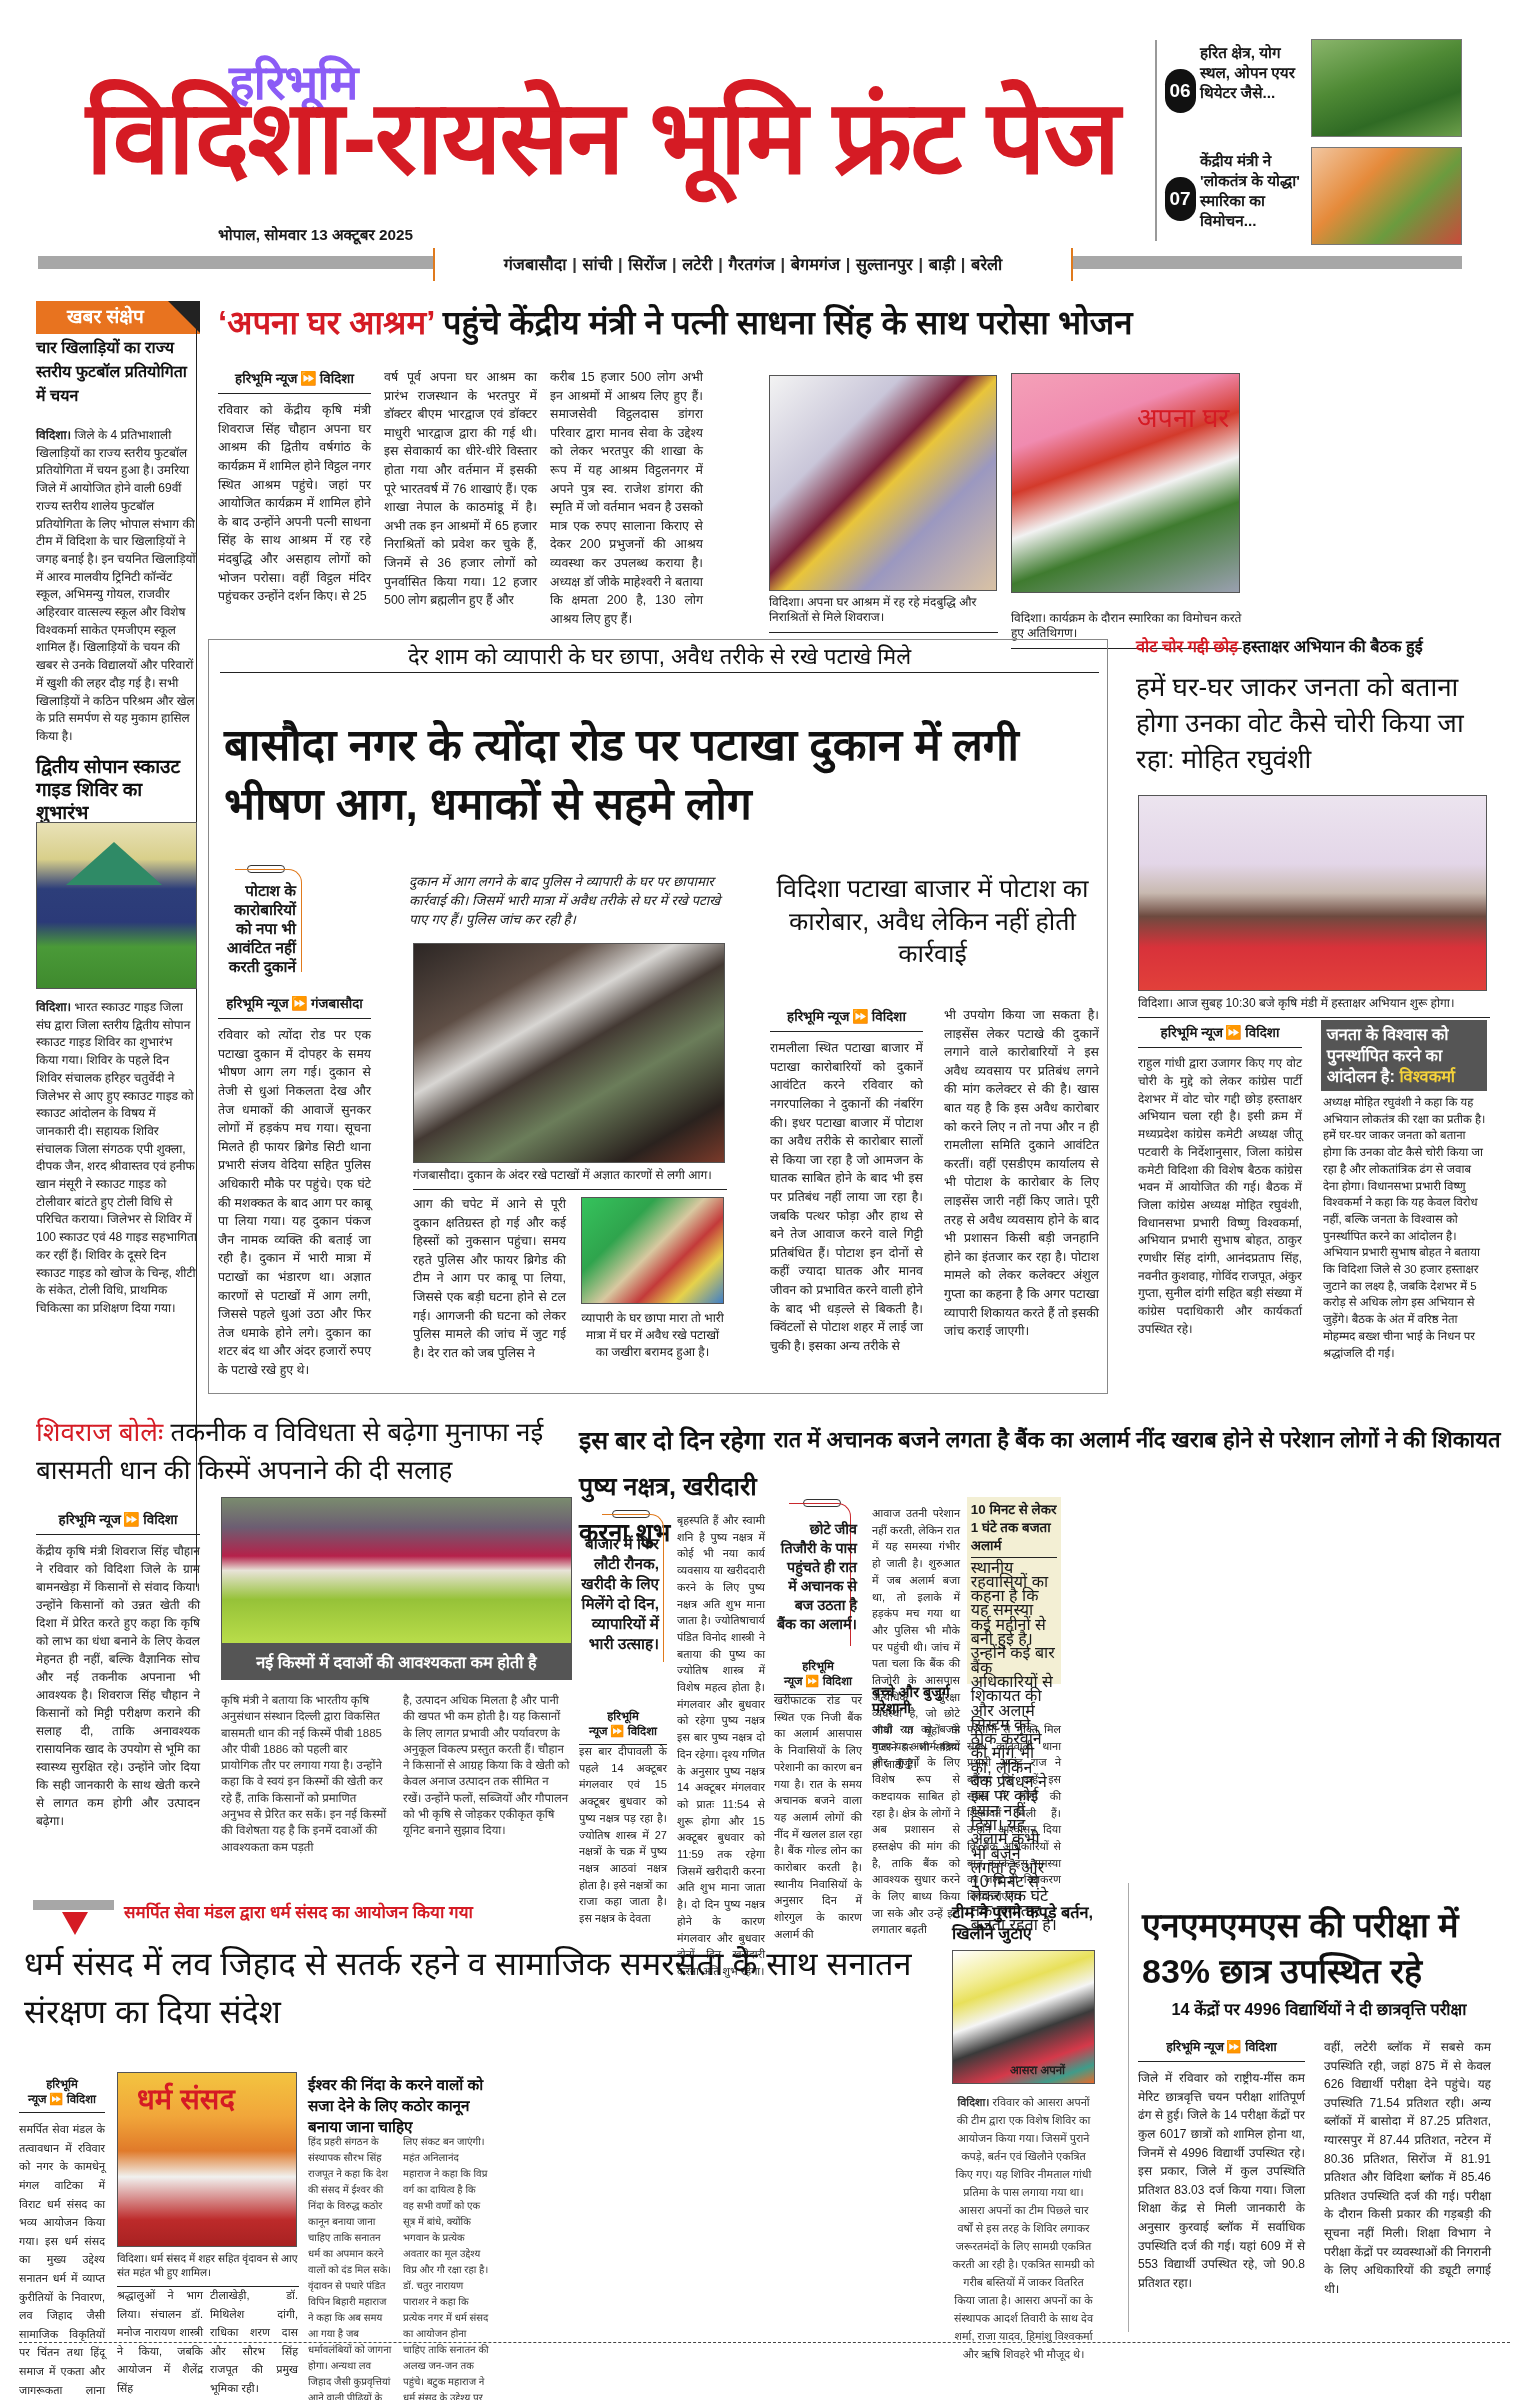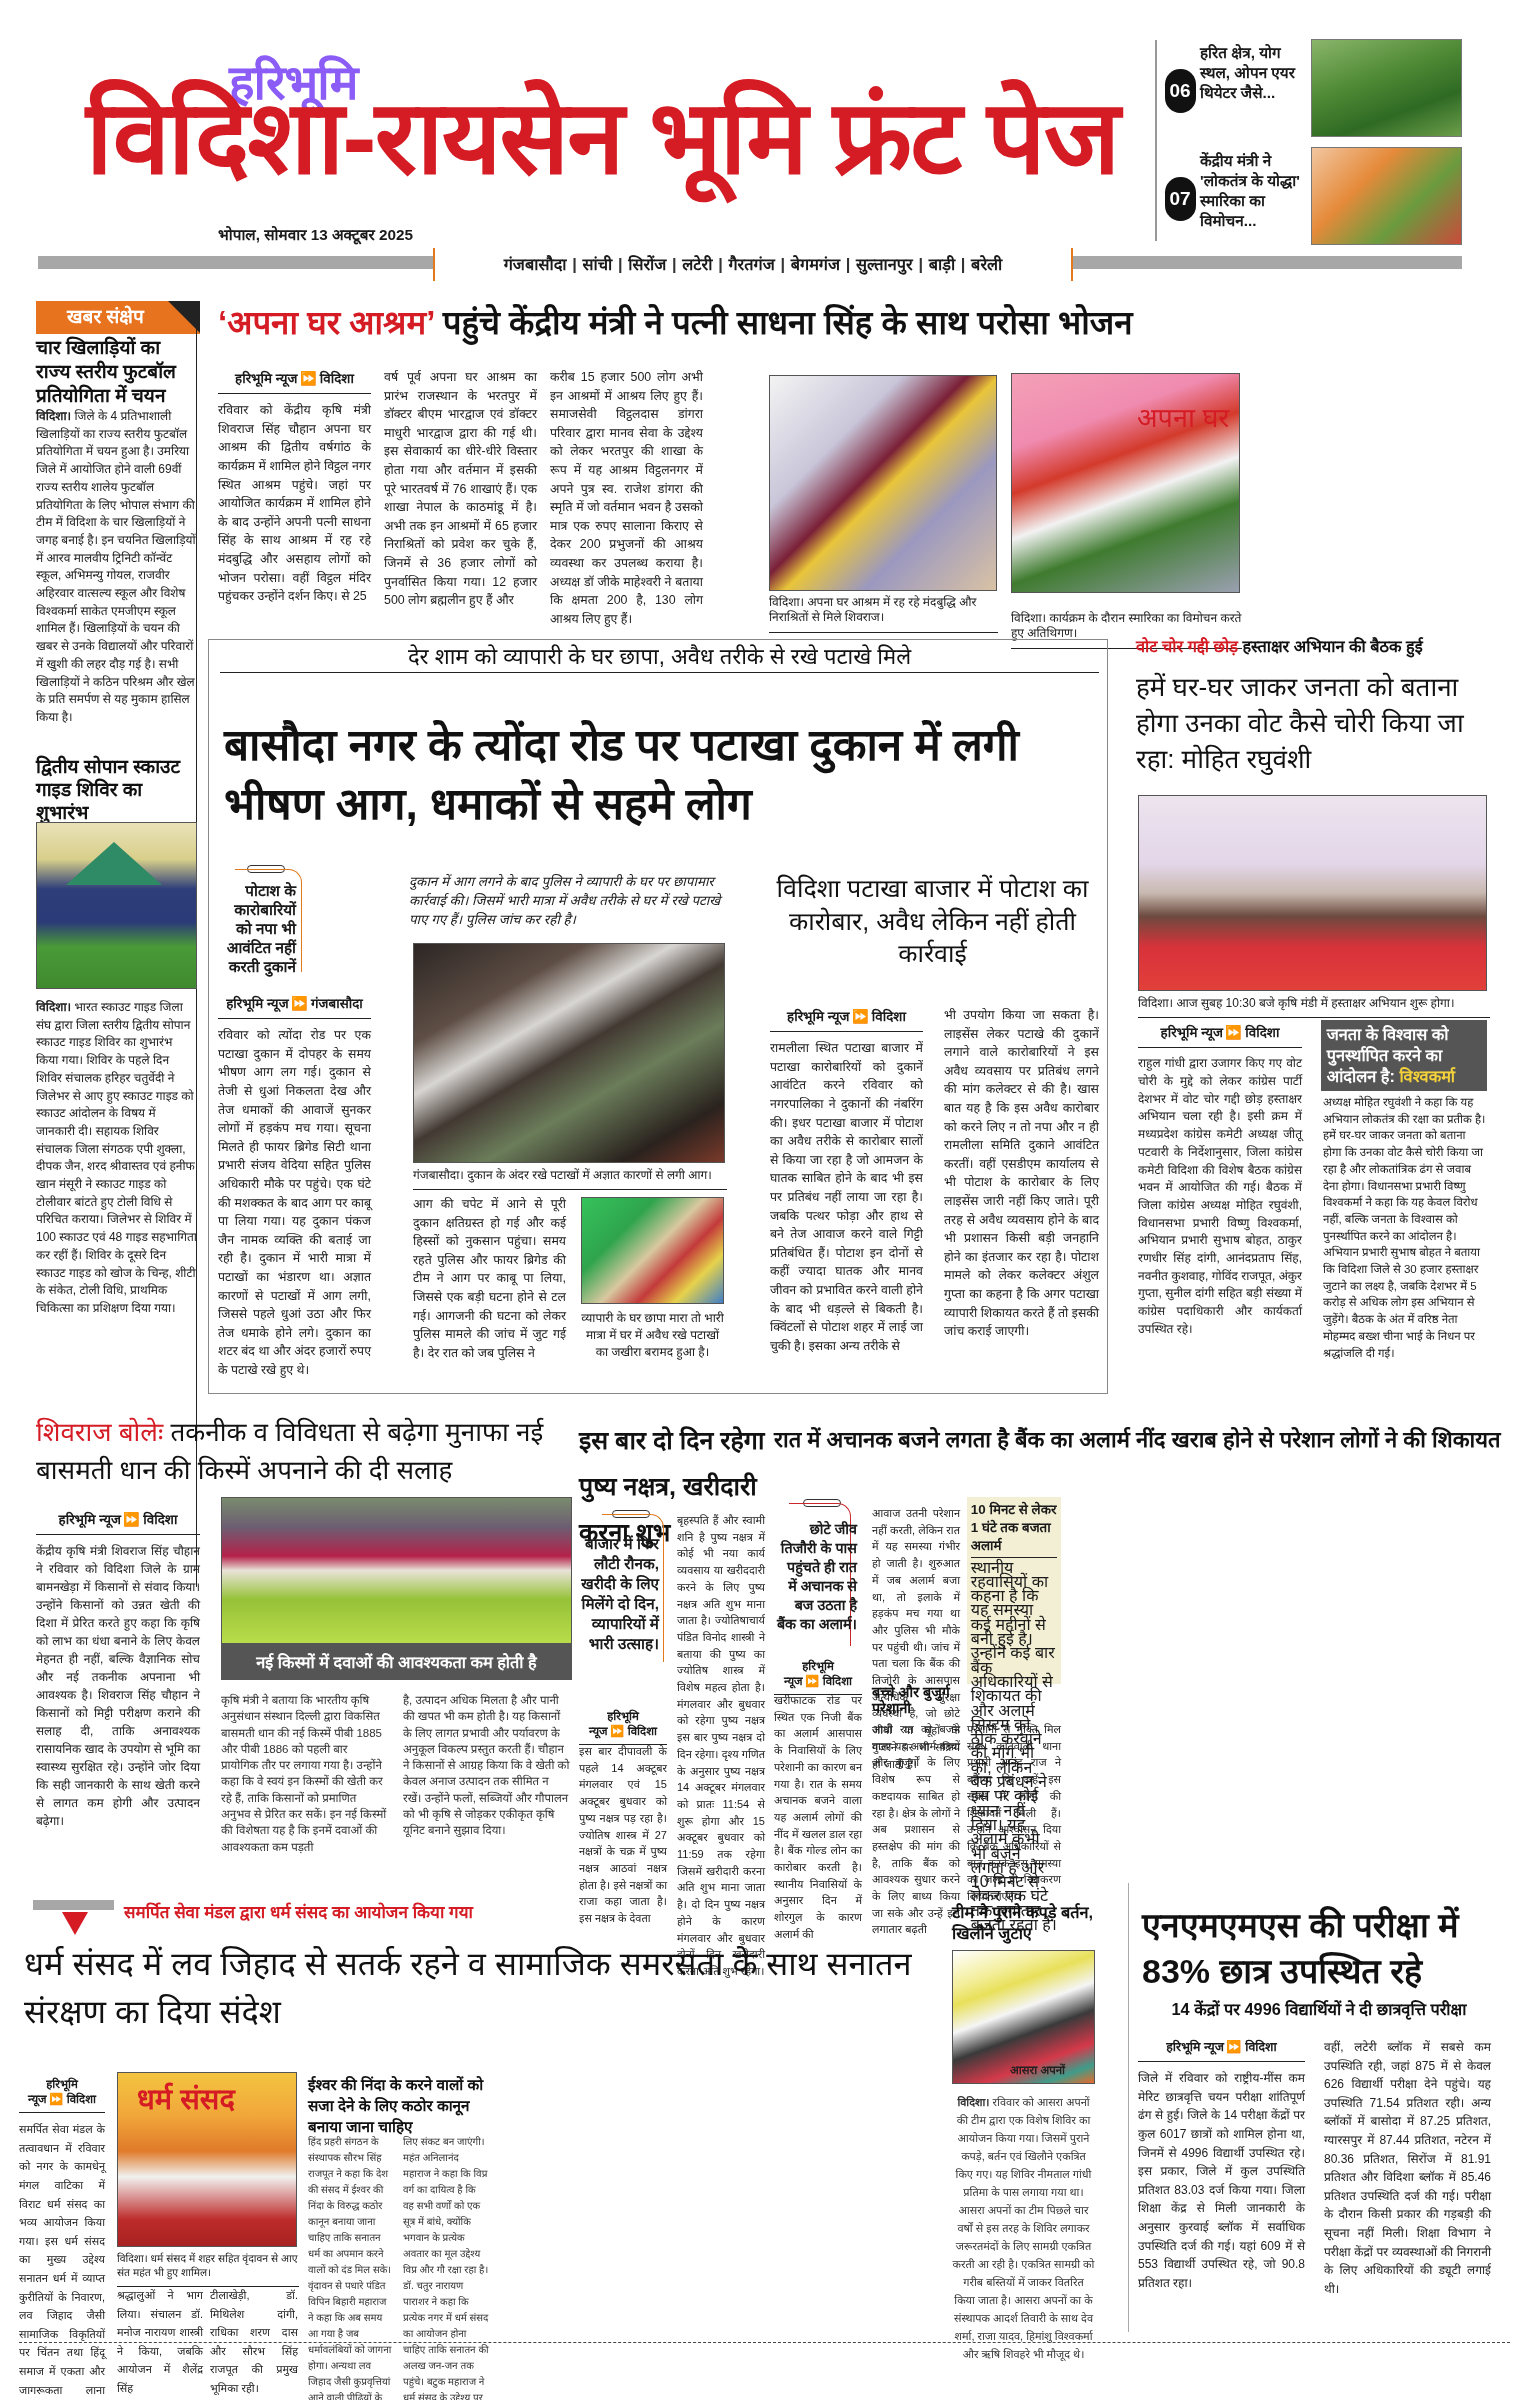--- a/index.html
+++ b/index.html
@@ -68,21 +68,21 @@
 <div class="teaser-img" style="top:39px;height:98px;background:linear-gradient(160deg,#8ab56b 0%,#4f8a35 40%,#2f6a24 70%,#6c9e4a 100%)"></div>
 <div class="teaser" style="top:151px;height:96px">
   <span class="num">07</span>
   <span>केंद्रीय मंत्री ने 'लोकतंत्र के योद्धा' स्मारिका का विमोचन...</span>
 </div>
 <div class="teaser-img" style="top:147px;height:98px;background:linear-gradient(135deg,#f2c6a0 0%,#e58a3a 35%,#6b9b3e 65%,#c94b3b 100%)"></div>
 
 <div class="abs" id="brief-tag">खबर संक्षेप</div>
 <div class="abs" id="left-rule"></div>
 <div class="abs" style="left:36px;top:336px;width:161px">
-  <div class="hl" style="font-size:19px;line-height:24px;margin-bottom:0">चार खिलाड़ियों का राज्य स्तरीय फुटबॉल प्रतियोगिता में चयन</div>
+  <div class="hl" style="font-size:16px;line-height:24px;margin-bottom:19px">चार खिलाड़ियों का राज्य स्तरीय फुटबॉल प्रतियोगिता में चयन</div>
   <div class="txt" style="text-align:left;font-size:12px;line-height:17.7px">
     <b>विदिशा।</b>
     <span>जिले के 4 प्रतिभाशाली खिलाड़ियों का राज्य स्तरीय फुटबॉल प्रतियोगिता में चयन हुआ है। उमरिया जिले में आयोजित होने वाली 69वीं राज्य स्तरीय शालेय फुटबॉल प्रतियोगिता के लिए भोपाल संभाग की टीम में विदिशा के चार खिलाड़ियों ने जगह बनाई है। इन चयनित खिलाड़ियों में आरव मालवीय ट्रिनिटी कॉन्वेंट स्कूल, अभिमन्यु गोयल, राजवीर अहिरवार वात्सल्य स्कूल और विशेष विश्वकर्मा साकेत एमजीएम स्कूल शामिल हैं। खिलाड़ियों के चयन की खबर से उनके विद्यालयों और परिवारों में खुशी की लहर दौड़ गई है। सभी खिलाड़ियों ने कठिन परिश्रम और खेल के प्रति समर्पण से यह मुकाम हासिल किया है।</span>
   </div>
 </div>
 <div class="abs" style="left:36px;top:755px;width:161px">
   <div class="hl" style="font-size:19px;line-height:23px">द्वितीय सोपान स्काउट गाइड शिविर का शुभारंभ</div>
 </div>
 <div class="photo" style="left:36px;top:822px;width:161px;height:167px;background:linear-gradient(180deg,#e9e2b8 0%,#d8cf8a 22%,#2d3e7a 40%,#2b3a78 60%,#4a9a38 75%,#3f8a2e 100%)">
   <div style="position:absolute;left:29px;top:19px;width:0;height:0;border-left:48px solid transparent;border-right:48px solid transparent;border-bottom:43px solid #2f8a66"></div>

